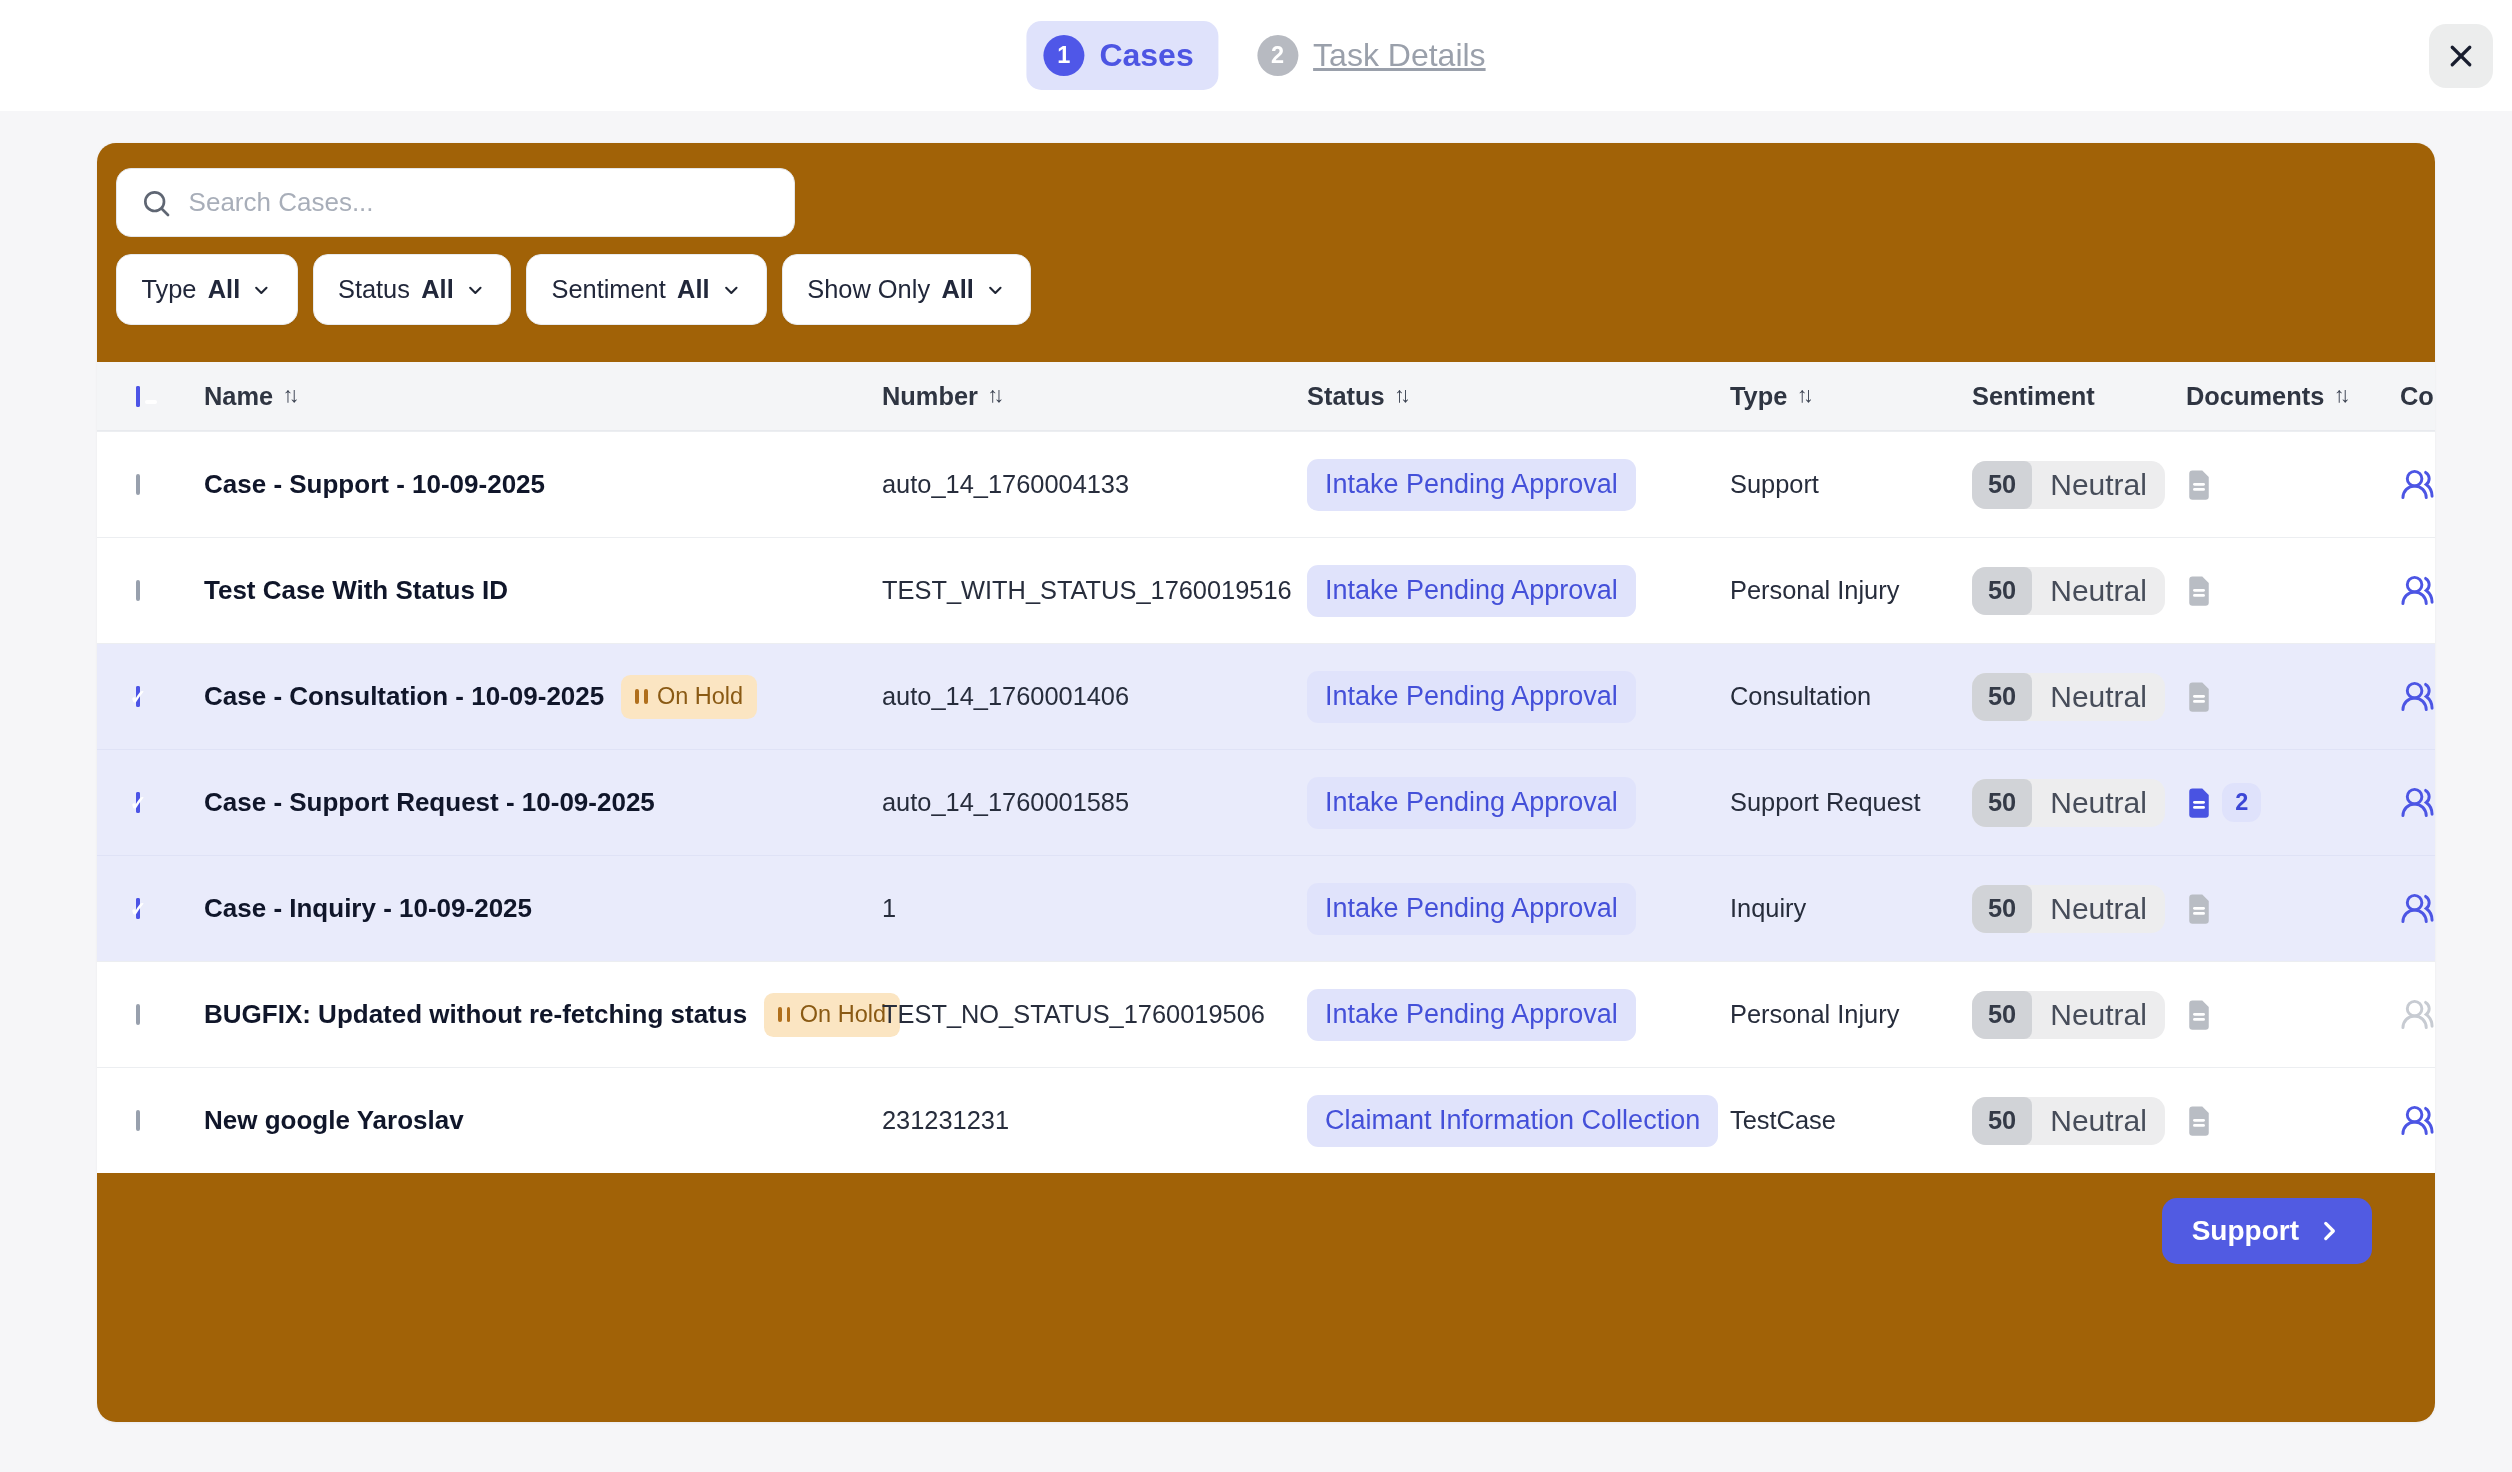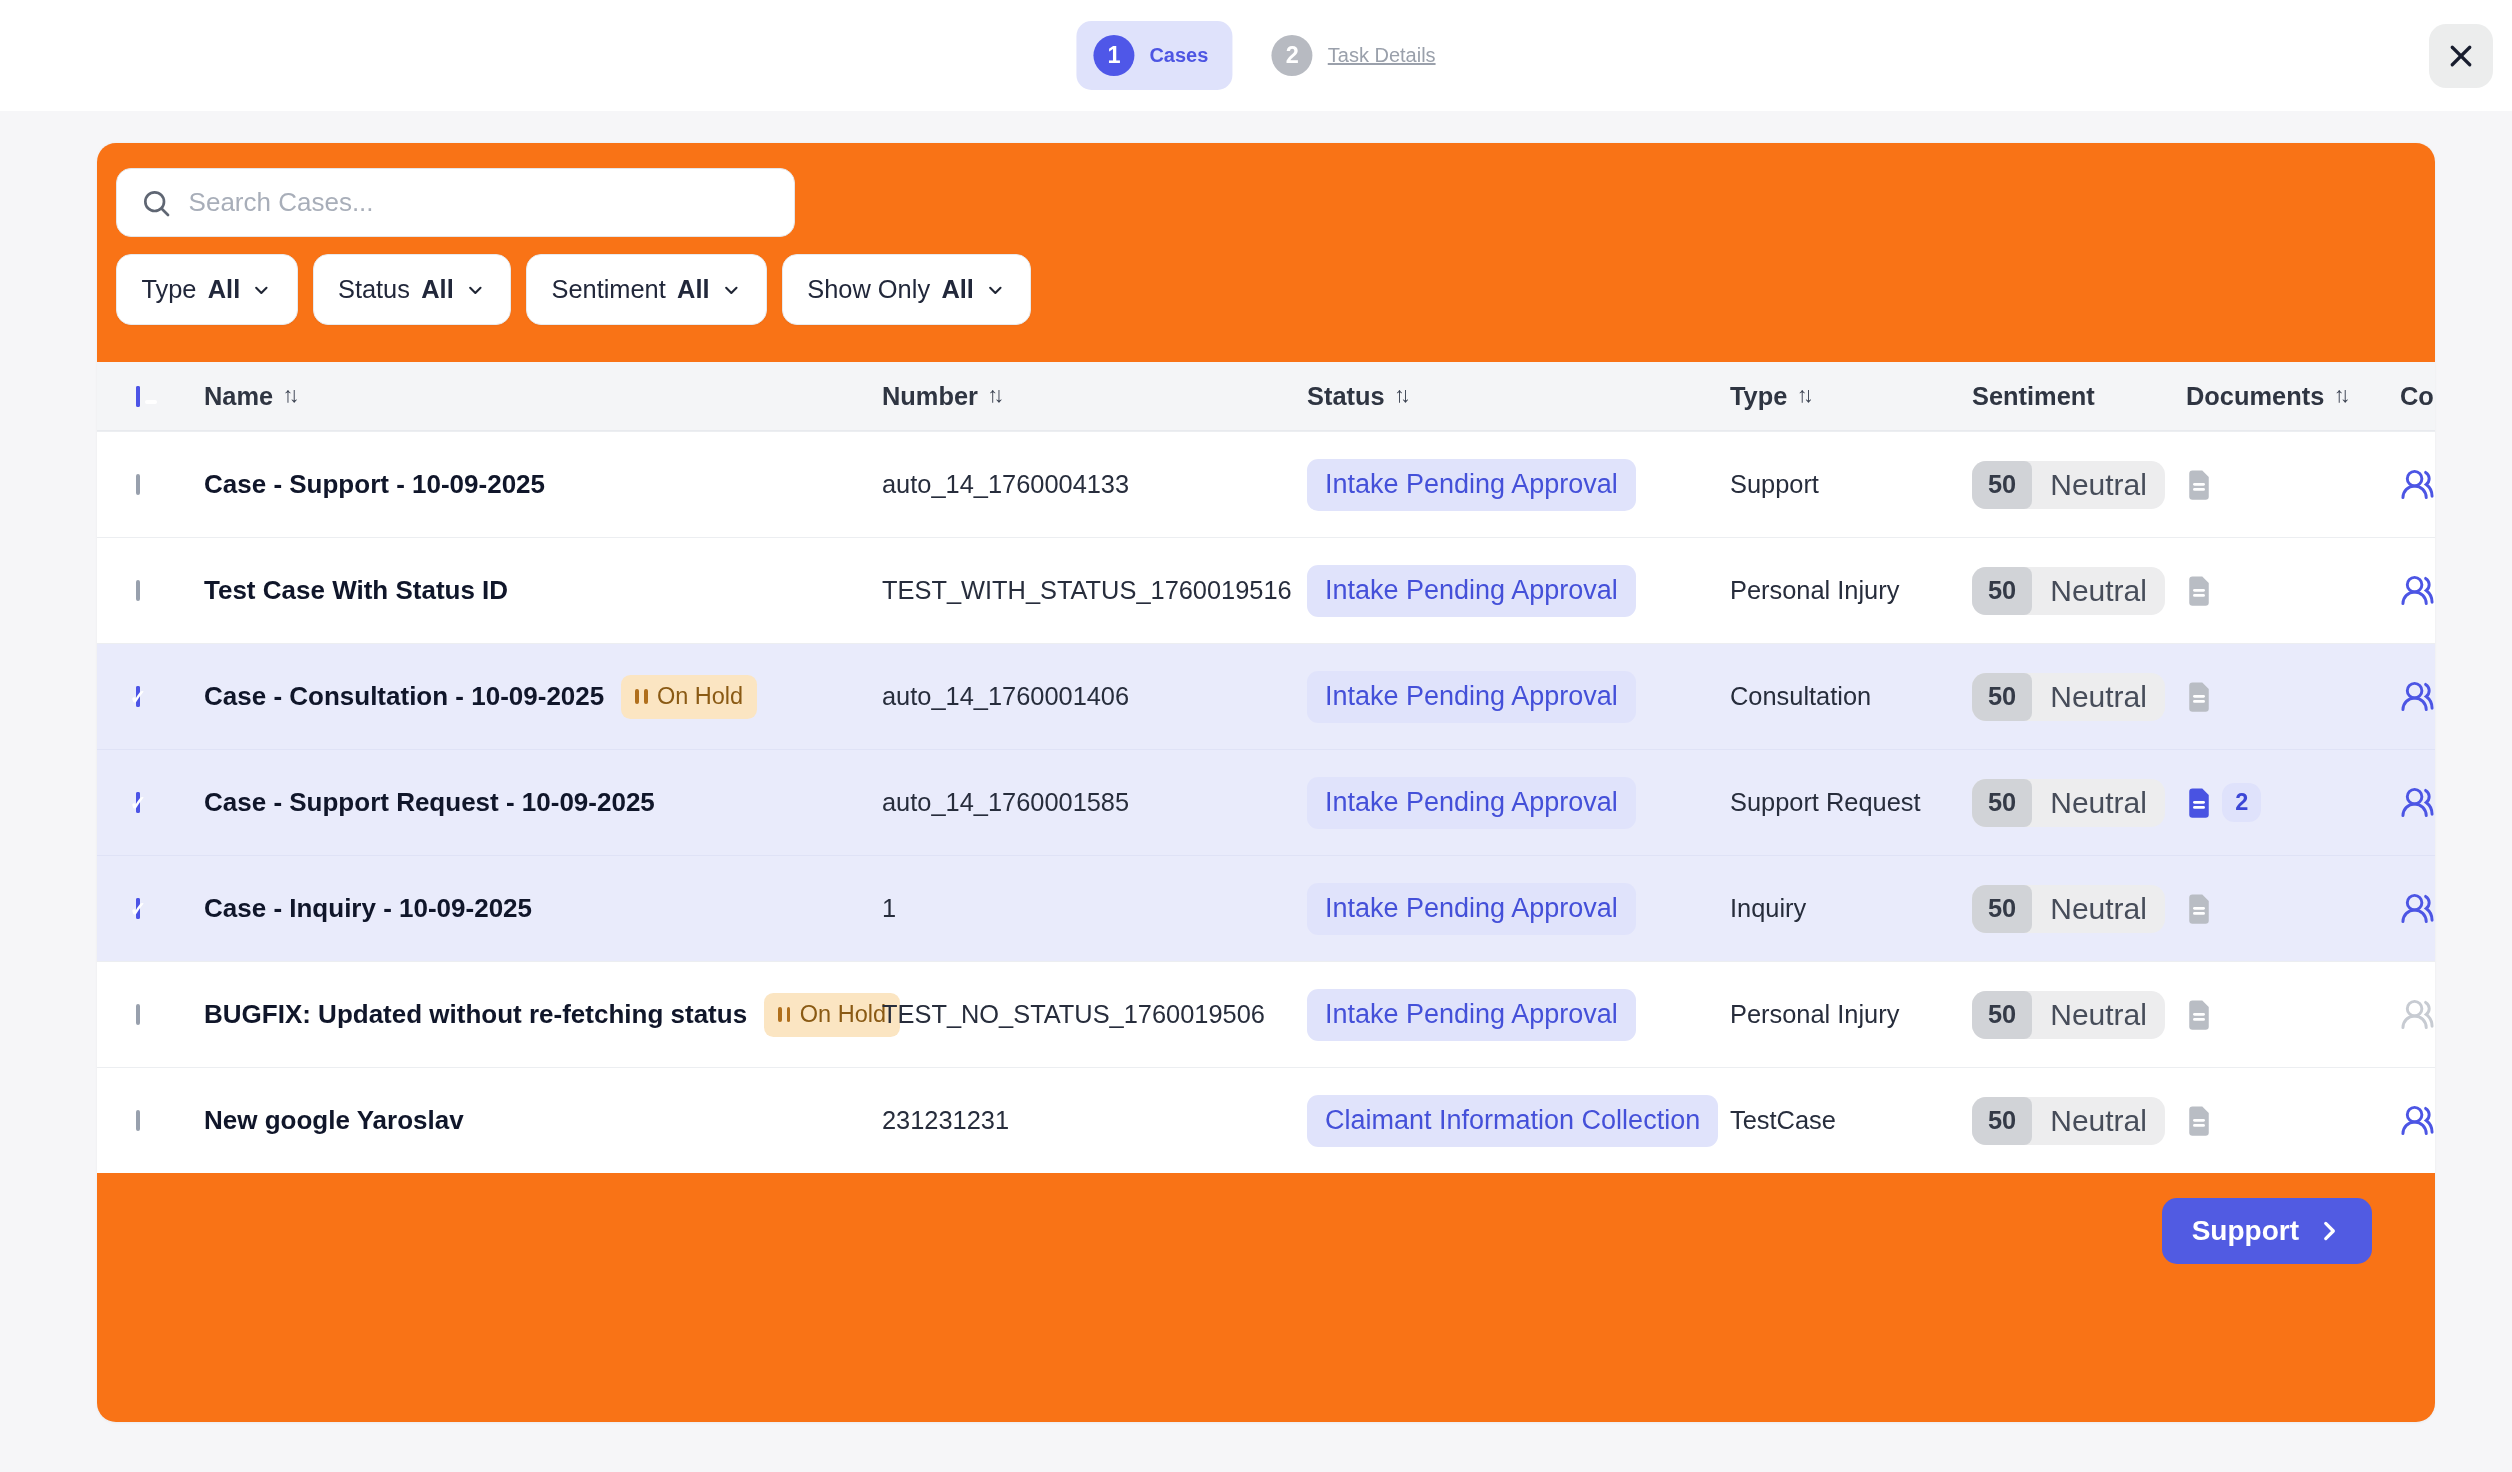--- a/index.html
+++ b/index.html
@@ -21,31 +21,31 @@
     height:111px; display:flex; align-items:center; gap:39px;
   }
   .step { display:flex; align-items:center; gap:15px; cursor:pointer; }
   .step.active { background:#dfe2fb; border-radius:15px; padding:14px 24.4px 14px 17px; }
   .step-num {
     width:41px; height:41px; border-radius:50%;
     display:flex; align-items:center; justify-content:center;
     font-size:23.5px; font-weight:700; color:#ffffff; background:#4f57e8;
   }
   .step.inactive .step-num { background:#b7bac1; }
-  .step-label { font-size:20px; font-weight:600; color:#4d55e3; }
+  .step-label { font-size:32px; font-weight:600; color:#4d55e3; }
   .step.inactive .step-label { color:#9aa0ab; font-weight:500;text-decoration:underline; }
   .close-btn {
     position:absolute; right:19px; top:23.5px; width:64px; height:64px;
     border:none; border-radius:17px; background:#eceded; cursor:pointer;
     display:flex; align-items:center; justify-content:center;
   }
   
   .card {
     position:absolute; left:97px; top:143px; width:2338px; height:1279px;
-    background:#f97316; border-radius:19px; overflow:hidden;
+    background:#a16207; border-radius:19px; overflow:hidden;
     box-shadow:0 0.9px 2.8px rgba(16,24,40,.05);
   }
   
   .search-wrap {
     position:relative; margin:25.4px 0 0 19px; width:679px; height:69px;
     border:1.9px solid #e4e6ea; border-radius:15px; background:#fff;
     display:flex; align-items:center; padding:0 22.6px; gap:17px;
   }
   .search-wrap input {
     border:none; outline:none; flex:1; font-size:26px;

